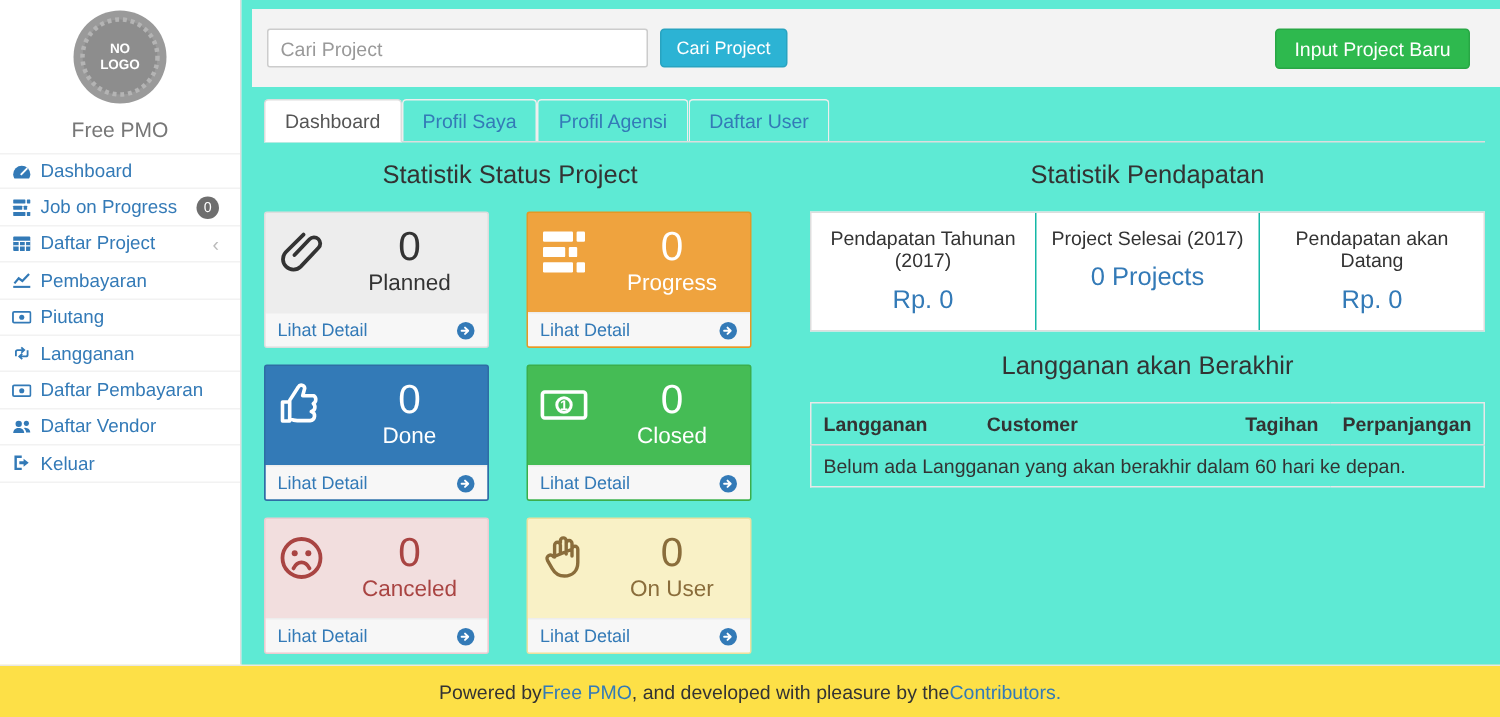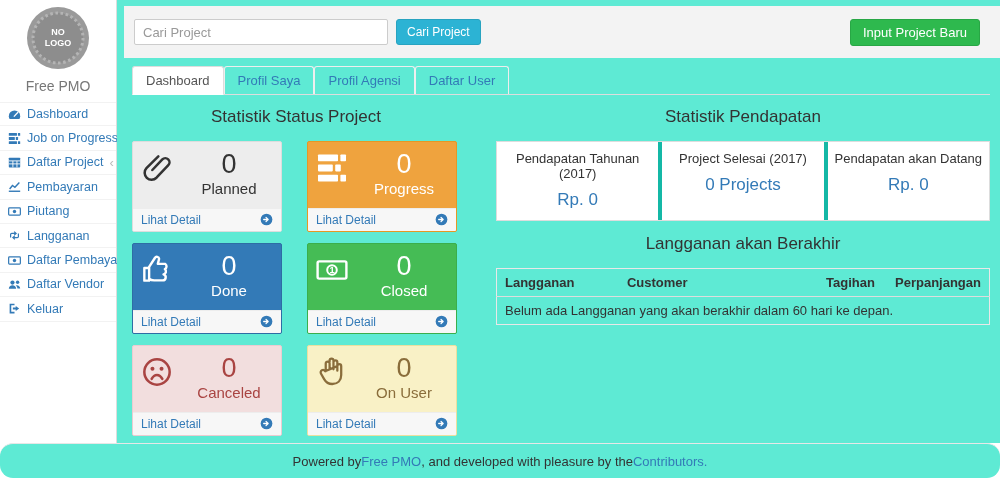--- a/index.html
+++ b/index.html
@@ -3,21 +3,21 @@
 <meta charset="utf-8">
 <style>
   * { margin:0; padding:0; box-sizing:border-box; }
   html,body { width:1000px; height:478px; }
   body { font-family:"Liberation Sans", sans-serif; font-size:13px; color:#333; background:#fff; overflow:hidden; }
   a { text-decoration:none; }
 
   .page { display:flex; height:443px; }
 
   
-  .sidebar { width:117px; border-right:1px solid #ddd; background:#fff; flex-shrink:0; }
+  .sidebar { width:161px; border-right:1px solid #ddd; background:#fff; flex-shrink:0; }
   .logo-wrap { text-align:center; padding:5px 0 8px; }
   .brand { color:#777; font-size:14px; margin-top:4px; }
   .menu { list-style:none; }
   .menu-item { display:flex; align-items:center; gap:6px; padding:4px 8px; border-bottom:1px solid #f2f2f2; color:#337ab7; cursor:pointer; height:24.4px; }
   .menu-item:first-child { border-top:1px solid #f2f2f2; }
   .mi-icon { width:13px; height:13px; flex-shrink:0; display:inline-flex; color:#337ab7; }
   .mi-icon svg { width:13px; height:13px; }
   .mi-label { font-size:12.5px; white-space:nowrap; }
   .badge { margin-left:auto; margin-right:6px; background:#6e6e6e; color:#fff; font-size:9.5px; min-width:15px; height:15px; border-radius:8px; display:inline-flex; align-items:center; justify-content:center; padding:0 4px; }
   .chev { margin-left:auto; margin-right:6px; color:#bbb; font-size:13px; line-height:1; }
@@ -42,47 +42,47 @@
 
   
   .cards { display:flex; flex-wrap:wrap; gap:11px 25px; }
   .card { width:150px; border:1px solid #ddd; border-radius:2px; overflow:hidden; }
   .card-body { height:66px; padding:7px 8px 4px; display:flex; }
   .card-icon { width:44px; display:flex; align-items:flex-start; padding-top:3px; }
   .card-icon svg { width:32px; height:32px; }
   .card-text { flex:1; text-align:center; }
   .card-num { font-size:27px; line-height:1.15; }
   .card-label { font-size:15px; }
-  .card-footer { background:#f7f7f7; padding:4px 8px; display:flex; justify-content:space-between; align-items:flex-start; font-size:12px; border-top:1px solid rgba(0,0,0,0.04); }
+  .card-footer { background:#f7f7f7; padding:4px 8px; display:flex; justify-content:space-between; align-items:flex-end; font-size:12px; border-top:1px solid rgba(0,0,0,0.04); }
   .card-footer a { color:#337ab7; }
   .arrow-icon svg { width:13px; height:13px; display:block; color:#337ab7; }
 
   .card.planned  { background:#ededed; border-color:#ddd; color:#333; }
   .card.progress { background:#efa33e; border-color:#e59825; color:#fff; }
   .card.done     { background:#337ab7; border-color:#2e6da4; color:#fff; }
   .card.closed   { background:#45bc55; border-color:#3bae4b; color:#fff; }
   .card.canceled { background:#f2dede; border-color:#ebccd1; color:#a94442; }
   .card.onhold   { background:#f9f1c6; border-color:#ece09f; color:#8a6d3b; }
   .card .card-footer { color:#337ab7; }
 
   
   .income-table { display:flex; border:1px solid #ddd; text-align:center; margin-bottom:13px; background:#fff; }
-  .income-cell { flex:1; border-right:4px solid #14b8a6; padding:9px 4px 10px; }
+  .income-cell { flex:1; border-right:1px solid #14b8a6; padding:9px 4px 10px; }
   .income-cell:last-child { border-right:none; }
   .income-label { font-size:13px; color:#333; margin-bottom:9px; }
   .income-value { font-size:17px; color:#337ab7; }
 
   
   .subs-table { width:100%; border-collapse:collapse; border:1px solid #e8e8e8; }
   .subs-table th { text-align:left; font-size:13px; padding:6px 8px; border-bottom:1px solid #ddd; font-weight:bold; color:#333; }
   .subs-table td { font-size:13px; padding:6px 8px; color:#333; }
   .th-langganan { width:25%; } .th-customer { width:41%; } .th-tagihan { width:14%; } .th-perpanjangan { width:20%;margin-left:21px; }
 
   
-  .footer { height:35px; background:#5eead4; border-top:1px solid #e7e7e7; display:flex; align-items:center; justify-content:center; font-size:13px; color:#333;border-radius:13px; }
+  .footer { height:35px; background:#fde047; border-top:1px solid #e7e7e7; display:flex; align-items:center; justify-content:center; font-size:13px; color:#333; }
   .footer a { color:#337ab7; }
 </style>
 </head>
 <body>
 
 <svg width="0" height="0" style="position:absolute">
   <defs>
     <g id="i-dashboard">
         <path fill="currentColor" d="M8 3a7 7 0 0 0-7 7c0 1.3.36 2.55 1 3.5h12c.64-.95 1-2.2 1-3.5a7 7 0 0 0-7-7z"></path>
         <path d="M7.2 10.6 12.6 5" stroke="#fff" stroke-width="1.6" fill="none"></path>

